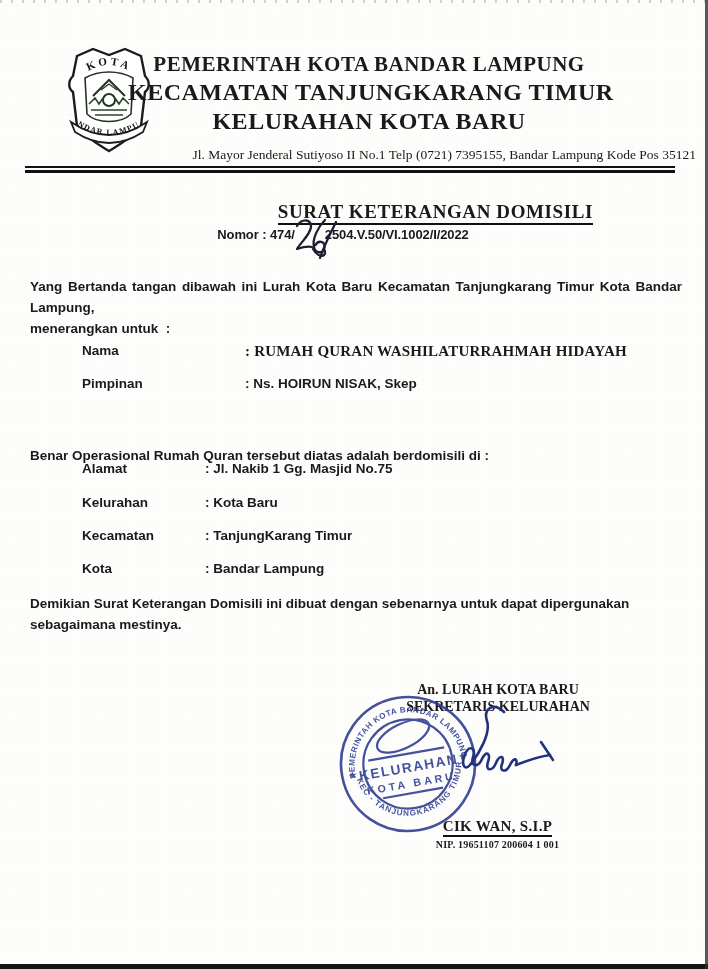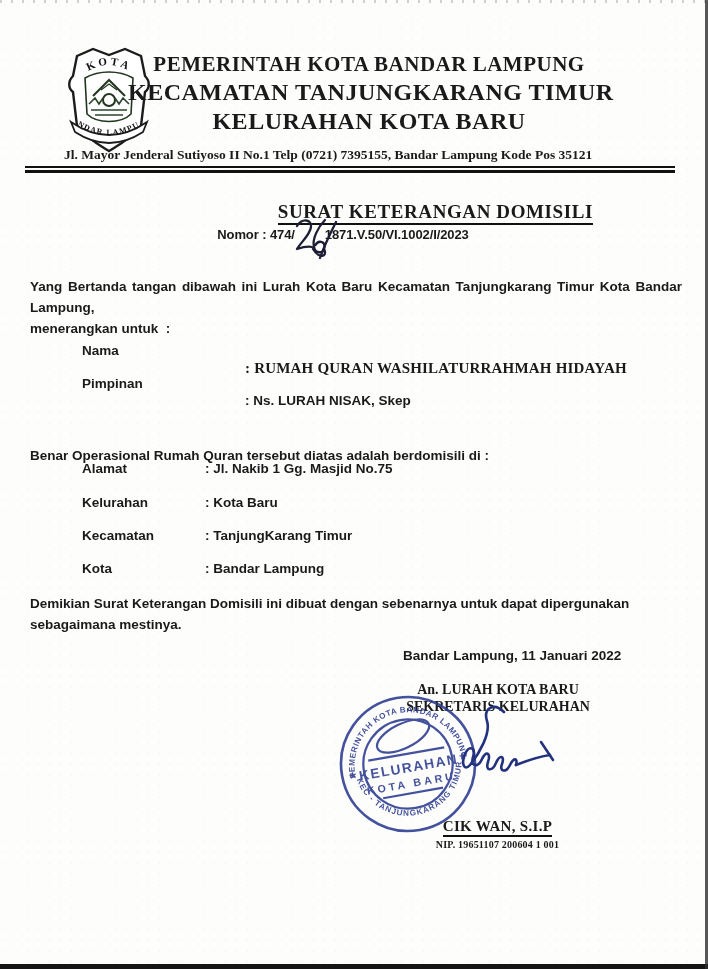--- a/index.html
+++ b/index.html
@@ -17,41 +17,41 @@
   .edge-bottom{left:0; top:964px; width:708px; height:5px; background:#141414;}
   .edge-right{left:705px; top:0; width:3px; height:969px; background:rgba(45,45,45,.8);}
   .edge-top{left:0; top:0; width:708px; height:3px;
     background:repeating-linear-gradient(90deg, rgba(70,70,70,.45) 0 2px, transparent 2px 11px);
     opacity:.55;}
   
   .hdr{left:128px; width:482px; text-align:center; font-family:"Liberation Serif", serif; font-weight:700; letter-spacing:.5px; white-space:nowrap;}
   .hdr1{top:52px; font-size:21px;}
   .hdr2{top:79px; font-size:24px;}
   .hdr3{top:108px; font-size:24px;}
-  .addr{top:147px; left:64px; width:620px; text-align:left;
-    font-family:"Liberation Serif", serif; font-size:13.5px; font-weight:700; white-space:nowrap;}
+  .addr{top:147px; left:76px; width:620px; text-align:right;
+    font-family:"Liberation Serif", serif; font-size:13.5px; font-weight:400; white-space:nowrap;}
   .rule{top:166px; left:25px; width:650px;}
   .rule .r1{height:2px; background:#111;}
   .rule .r2{height:3px; background:#111; margin-top:2px;}
   
   .title{top:201px; left:93px; width:500px; text-align:right;
     font-family:"Liberation Serif", serif; font-size:19px; font-weight:700; letter-spacing:.6px; white-space:nowrap;}
   .title .u{border-bottom:2.4px solid #111; padding-bottom:1px;}
   .nomor{top:227px; left:93px; width:500px; text-align:center;
     font-size:13px; font-weight:700; letter-spacing:-.1px; white-space:nowrap;}
   .nomor .gap{display:inline-block; width:30px;}
   
   .para{font-size:13.5px; font-weight:600; line-height:21px;}
   .open{top:276px; left:30px; width:652px;}
   .open .l1{display:block; text-align:justify; text-align-last:justify;}
   .open .l2{display:block; white-space:pre-wrap;}
   .row{font-size:13.5px;}
   .row .lbl{position:absolute; left:82px; font-weight:600; white-space:nowrap;}
   .row .val{position:absolute; font-weight:700; white-space:nowrap;}
-  .v1{left:245px;margin-top:17px;}
+  .v1{left:245px;}
   .v2{left:205px;}
   .nama-val{font-family:"Liberation Serif", serif; font-size:15px; letter-spacing:.2px;}
   .mid{top:429px; left:30px; width:660px;margin-top:16px;}
   .close{top:593px; left:30px; width:668px;}
   
   .pdate{top:648px; left:403px; font-size:13.5px; font-weight:600; white-space:nowrap;}
   .anblk{top:681px; left:398px; width:200px; text-align:center;
     font-family:"Liberation Serif", serif; font-size:14px; font-weight:700; line-height:17px; white-space:nowrap;}
   .nameblk{top:793px; left:405px; width:185px; text-align:center;
     font-family:"Liberation Serif", serif; font-weight:700; white-space:nowrap;margin-top:24px;}
@@ -96,21 +96,21 @@
   <div class="abs addr">Jl. Mayor Jenderal Sutiyoso II No.1 Telp (0721) 7395155, Bandar Lampung Kode Pos 35121</div>
   <div class="abs rule">
     <div class="r1"></div>
       <div class="r2"></div>
   </div>
 
   <div class="abs title">
     <span class="u">SURAT KETERANGAN DOMISILI</span>
   </div>
   <div class="abs nomor">
-    <span>Nomor  : 474/</span><span class="gap"></span><span>1871.V.50/VI.1002/I/2023</span>
+    <span>Nomor  : 474/</span><span class="gap"></span><span>2504.V.50/VI.1002/I/2022</span>
   </div>
 
   <svg class="abs" style="left:291px; top:217px;" width="48" height="44" viewBox="0 0 48 44">
     <g fill="none" stroke="#1d1d35" stroke-width="2.3" stroke-linecap="round" stroke-linejoin="round">
       <path d="M6 9 C11 1 21 2 20 10 C19 18 10 25 6 32 C12 30 17 29 21 30"></path>
       <path d="M34 3 C27 10 21 22 23 30 C24 37 33 37 33.5 30 C34 24 27 23 24.5 28"></path>
       <path d="M22 32 C28 42 37 40 33 32"></path>
       <path d="M45 5 C39 17 33 29 29 41"></path>
     </g>
   </svg>
@@ -119,21 +119,21 @@
     <span class="l1">Yang Bertanda tangan dibawah ini Lurah Kota Baru Kecamatan  Tanjungkarang Timur Kota Bandar Lampung,</span>
     <span class="l2">menerangkan untuk  :</span>
   </div>
 
   <div class="abs row" style="top:343px;">
     <span class="lbl">Nama</span>
     <span class="val v1 nama-val">: RUMAH QURAN WASHILATURRAHMAH HIDAYAH</span>
   </div>
   <div class="abs row" style="top:376px;">
     <span class="lbl">Pimpinan</span>
-    <span class="val v1">: Ns. LURAH NISAK, Skep</span>
+    <span class="val v1">: Ns. HOIRUN NISAK, Skep</span>
   </div>
 
   <div class="abs para mid">Benar Operasional Rumah Quran tersebut diatas adalah berdomisili di :</div>
 
   <div class="abs row" style="top:461px;">
     <span class="lbl">Alamat</span>
     <span class="val v2">: Jl. Nakib 1 Gg. Masjid No.75</span>
   </div>
   <div class="abs row" style="top:495px;">
     <span class="lbl">Kelurahan</span>
@@ -143,21 +143,20 @@
     <span class="lbl">Kecamatan</span>
     <span class="val v2">: TanjungKarang Timur</span>
   </div>
   <div class="abs row" style="top:561px;">
     <span class="lbl">Kota</span>
     <span class="val v2">: Bandar Lampung</span>
   </div>
 
   <div class="abs para close">Demikian Surat Keterangan Domisili ini dibuat dengan sebenarnya untuk dapat dipergunakan sebagaimana mestinya.</div>
 
-  <div class="abs pdate">Bandar Lampung, 11 Januari 2022</div>
   <div class="abs anblk">
     <div>An. LURAH KOTA BARU</div>
     <div>SEKRETARIS KELURAHAN</div>
   </div>
   <div class="abs nameblk">
     <div><span class="sname">CIK WAN, S.I.P</span></div>
     <div class="snip">NIP. 19651107 200604 1 001</div>
   </div>
 
   <svg class="abs" style="left:337px; top:693px; opacity:.88;" width="142" height="142" viewBox="0 0 140 140">

